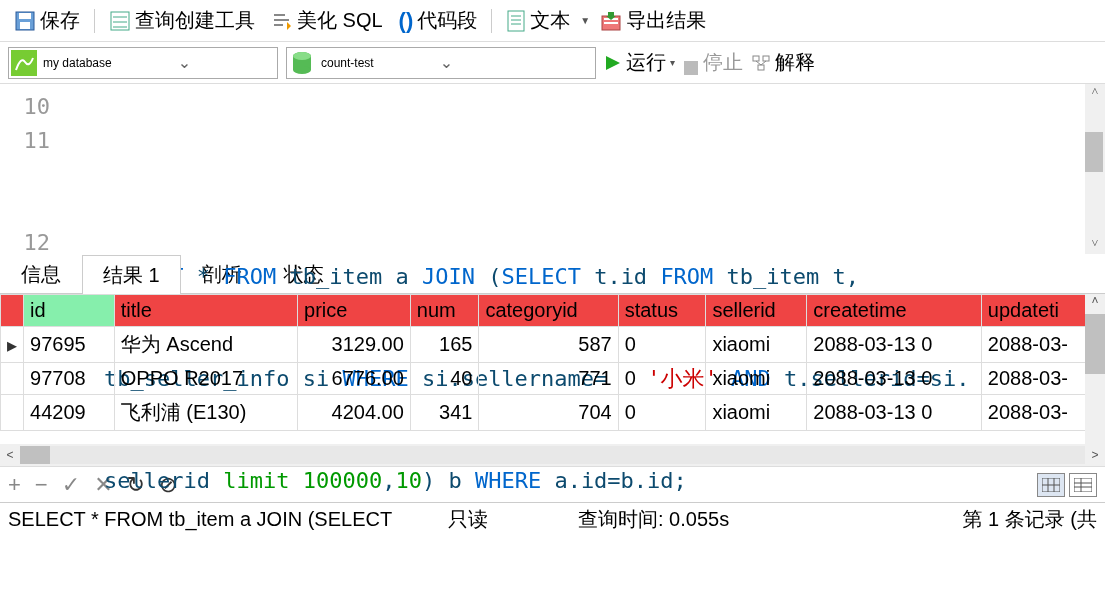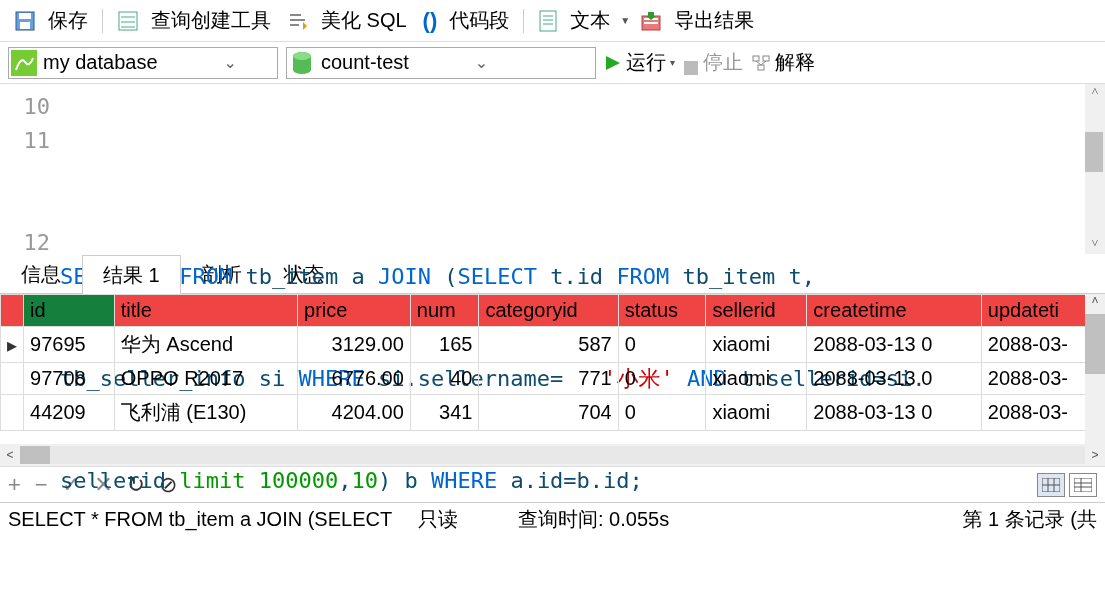--- a/index.html
+++ b/index.html
@@ -1,30 +1,30 @@
 <!DOCTYPE html>
 <html><head>
 <meta charset="utf-8">
 <style>
 * { box-sizing: border-box; margin: 0; padding: 0; }
 body { font-family: "Microsoft YaHei", Arial, sans-serif; font-size: 16px; background: #fff; width: 1105px; height: 612px; overflow: hidden; position: relative; }
 
 .toolbar { display: flex; align-items: center; padding: 4px 8px; gap: 4px; border-bottom: 1px solid #ddd; height: 42px; }
-.tb-btn { display: flex; align-items: center; gap: 12px; padding: 2px 6px; cursor: pointer; font-size: 20px; justify-content: space-between; }
+.tb-btn { display: flex; align-items: center; gap: 4px; padding: 2px 6px; cursor: pointer; font-size: 20px; justify-content: space-between; }
 .sep { width: 1px; height: 24px; background: #ccc; margin: 0 4px; }
 
 .conn-row { display: flex; align-items: center; padding: 4px 8px; gap: 8px; height: 42px; border-bottom: 1px solid #ddd; }
 .dropdown { display: flex; align-items: center; border: 1px solid #aaa; height: 32px; background: #fff; cursor: pointer; }
 .dropdown .dd-icon { width: 30px; height: 30px; display: flex; align-items: center; justify-content: center; }
-.dropdown .dd-text { padding: 0 60px 0 4px; font-size: 20px; }
+.dropdown .dd-text { padding: 0 60px 0 4px; font-size: 12px; }
 .dropdown .dd-arrow { padding: 0 6px; color: #666; }
 .run-btn { display: flex; align-items: center; gap: 4px; font-size: 20px; cursor: pointer; }
 .run-btn.disabled { color: #999; align-items: flex-end; }
 
-.editor { position: relative; display: flex; height: 170px; font-family: Consolas, monospace; font-size: 22px; }
+.editor { position: relative; display: flex; height: 170px; font-family: Consolas, monospace; font-size: 22px; gap: 44px; }
 .gutter { width: 60px; text-align: right; padding-right: 10px; color: #999; line-height: 34px; padding-top: 6px; }
 .code { flex: 1; padding-top: 6px; line-height: 34px; white-space: pre-wrap; word-break: break-all; }
 .kw { color: #0066cc; }
 .fn { color: #009900; }
 .str { color: #cc0000; margin-left: 40px; }
 .plain { color: #0c4a6e; }
 .editor-scroll { position: absolute; right: 0; top: 0; width: 20px; height: 100%; background: #f0f0f0; display: flex; flex-direction: column; justify-content: space-between; }
 .scroll-arrow { height: 18px; text-align: center; font-size: 12px; color: #555; cursor: pointer; }
 .scroll-thumb-v { background: #c0c0c0; width: 18px; height: 40px; margin: 0 auto; }
 
@@ -43,21 +43,21 @@
 .hscroll .btn { width: 20px; text-align: center; font-size: 12px; color: #555; cursor: pointer; }
 .hscroll .track { flex: 1; height: 18px; background: #e8e8e8; position: relative; }
 .hscroll .thumb { position: absolute; left: 0; width: 30px; height: 18px; background: #c0c0c0; }
 
 .rec-toolbar { display: flex; align-items: center; justify-content: space-between; height: 36px; padding: 0 8px; border-top: 1px solid #ddd; }
 .rec-left { display: flex; gap: 14px; font-size: 22px; color: #888; }
 .rec-left .enabled { color: #333; cursor: pointer; }
 .rec-right { display: flex; gap: 4px; }
 .view-btn { width: 28px; height: 24px; border: 1px solid #888; display: flex; align-items: center; justify-content: center; cursor: pointer; }
 
-.status { display: flex; align-items: center; height: 34px; padding: 0 8px; font-size: 20px; border-top: 1px solid #ccc; }
+.status { display: flex; align-items: center; height: 34px; padding: 0 8px; font-size: 20px; border-top: 1px solid #ccc; gap: 30px; }
 .status .sql-echo { flex: 0 0 410px; overflow: hidden; white-space: nowrap; }
 .status .ro { flex: 0 0 100px; }
 .status .qt { flex: 0 0 240px; }
 .status .rec { flex: 1; text-align: right; white-space: nowrap; }
 
 svg { display: block; }
 </style>
 </head>
 <body>
 
@@ -192,21 +192,21 @@
   <div class="tab active">结果 1</div>
   <div class="tab">剖析</div>
   <div class="tab">状态</div>
 </div>
 
 <div class="grid" style="height:150px;">
   <table>
     <thead>
         <tr>
       <th class="row-ind"></th>
-      <th style="background:#15803d;">id</th>
+      <th style="background:#86efac;">id</th>
       <th>title</th>
       <th>price</th>
       <th>num</th>
       <th>categoryid</th>
       <th>status</th>
       <th>sellerid</th>
       <th>createtime</th>
       <th>updateti</th>
     </tr>
       </thead>

